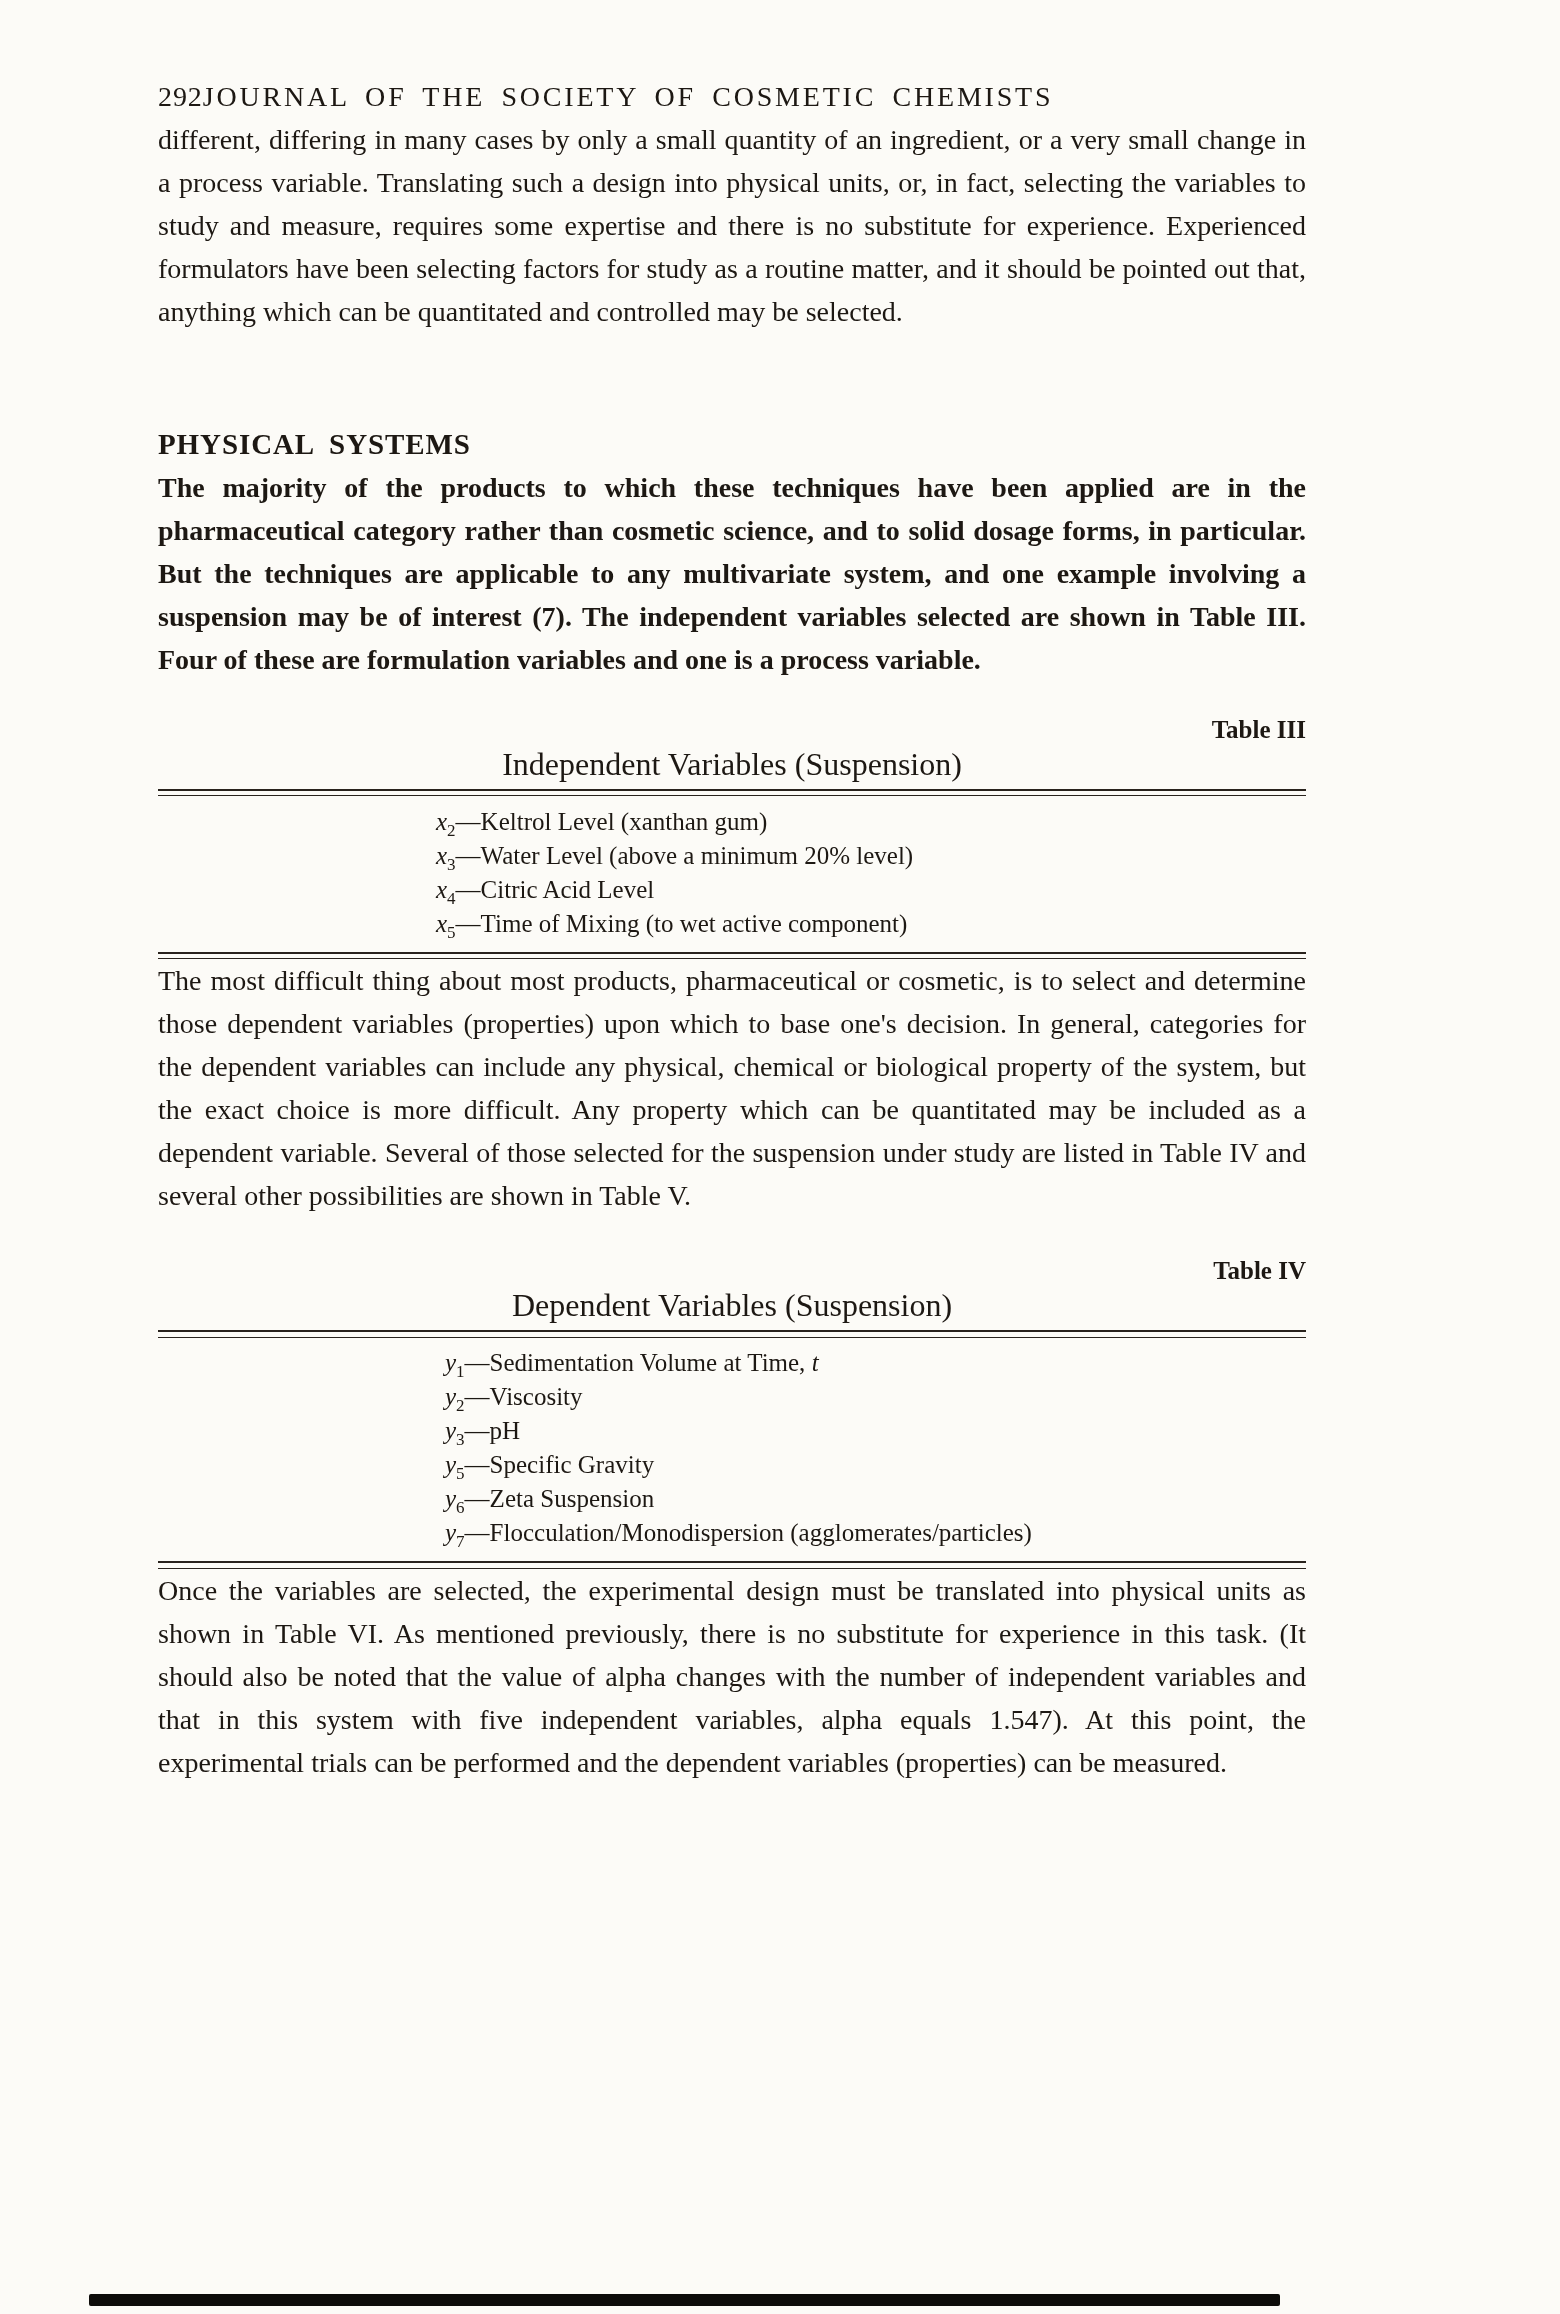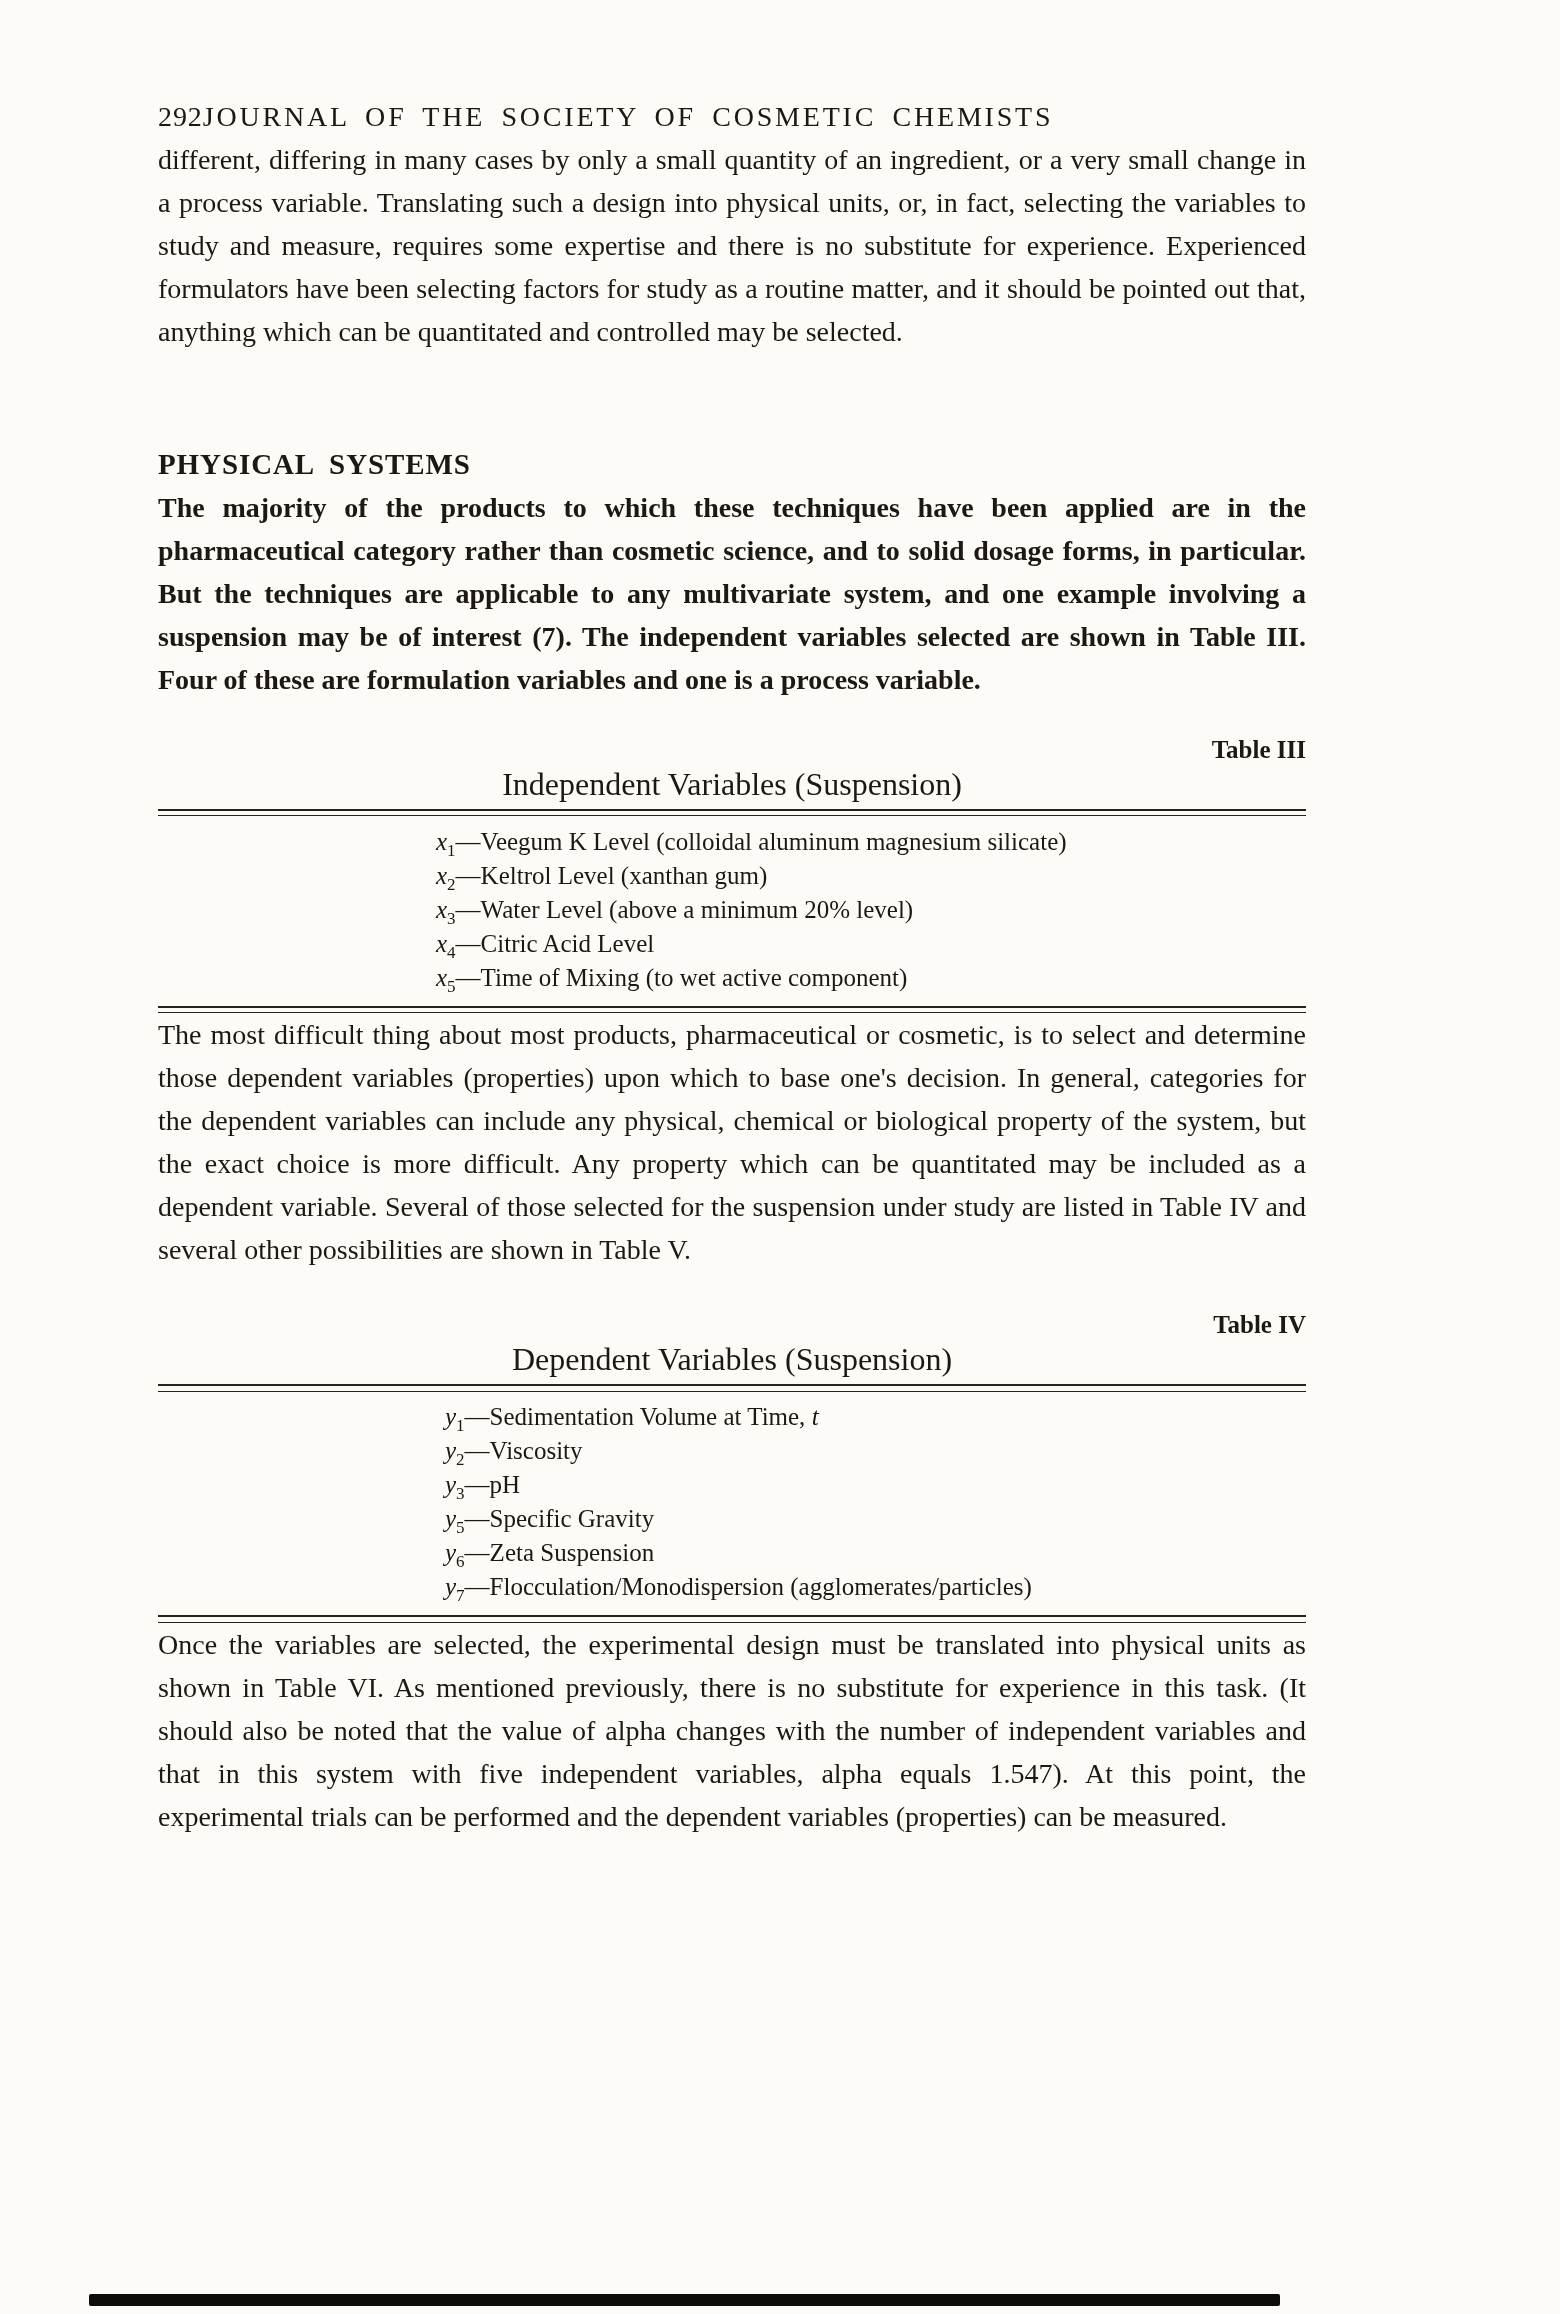--- a/index.html
+++ b/index.html
@@ -9,21 +9,21 @@
     background: #fcfbf7;
     color: #1d1813;
     font-family: "Liberation Serif", "DejaVu Serif", serif;
     position: relative;
     overflow: hidden;
   }
   .page {
     box-sizing: border-box;
     width: 1466px;
     height: 2315px;
-    padding: 95px 160px 0 158px;
+    padding: 75px 160px 0 158px;
   }
   .page-header {
     display: flex;
     align-items: baseline;
     font-size: 28px;
     line-height: 43px;
   }
   .page-num {
     letter-spacing: 0.9px;
   }
@@ -108,21 +108,20 @@
 
   <h2 class="section-heading">PHYSICAL SYSTEMS</h2>
 
   <p class="body-par p2">The majority of the products to which these techniques have been applied are in the pharmaceutical category rather than cosmetic science, and to solid dosage forms, in particular. But the techniques are applicable to any multivariate system, and one example involving a suspension may be of interest (7). The independent variables selected are shown in Table III. Four of these are formulation variables and one is a process variable.</p>
 
   <section class="table-block tb3">
     <div class="tbl-title">Table III</div>
     <div class="tbl-subtitle">Independent Variables (Suspension)</div>
     <div class="tbl-rule"></div>
     <div class="tbl-rows t3">
-      <div class="trow"><em class="tvar">x</em><sub class="tsub">1</sub><span class="tdesc">—Veegum K Level (colloidal aluminum magnesium silicate)</span></div>
       <div class="trow"><em class="tvar">x</em><sub class="tsub">2</sub><span class="tdesc">—Keltrol Level (xanthan gum)</span></div>
       <div class="trow"><em class="tvar">x</em><sub class="tsub">3</sub><span class="tdesc">—Water Level (above a minimum 20% level)</span></div>
       <div class="trow"><em class="tvar">x</em><sub class="tsub">4</sub><span class="tdesc">—Citric Acid Level</span></div>
       <div class="trow"><em class="tvar">x</em><sub class="tsub">5</sub><span class="tdesc">—Time of Mixing (to wet active component)</span></div>
     </div>
     <div class="tbl-rule bottom"></div>
   </section>
 
   <p class="body-par p3">The most difficult thing about most products, pharmaceutical or cosmetic, is to select and determine those dependent variables (properties) upon which to base one's decision. In general, categories for the dependent variables can include any physical, chemical or biological property of the system, but the exact choice is more difficult. Any property which can be quantitated may be included as a dependent variable. Several of those selected for the suspension under study are listed in Table IV and several other possibilities are shown in Table V.</p>
 

